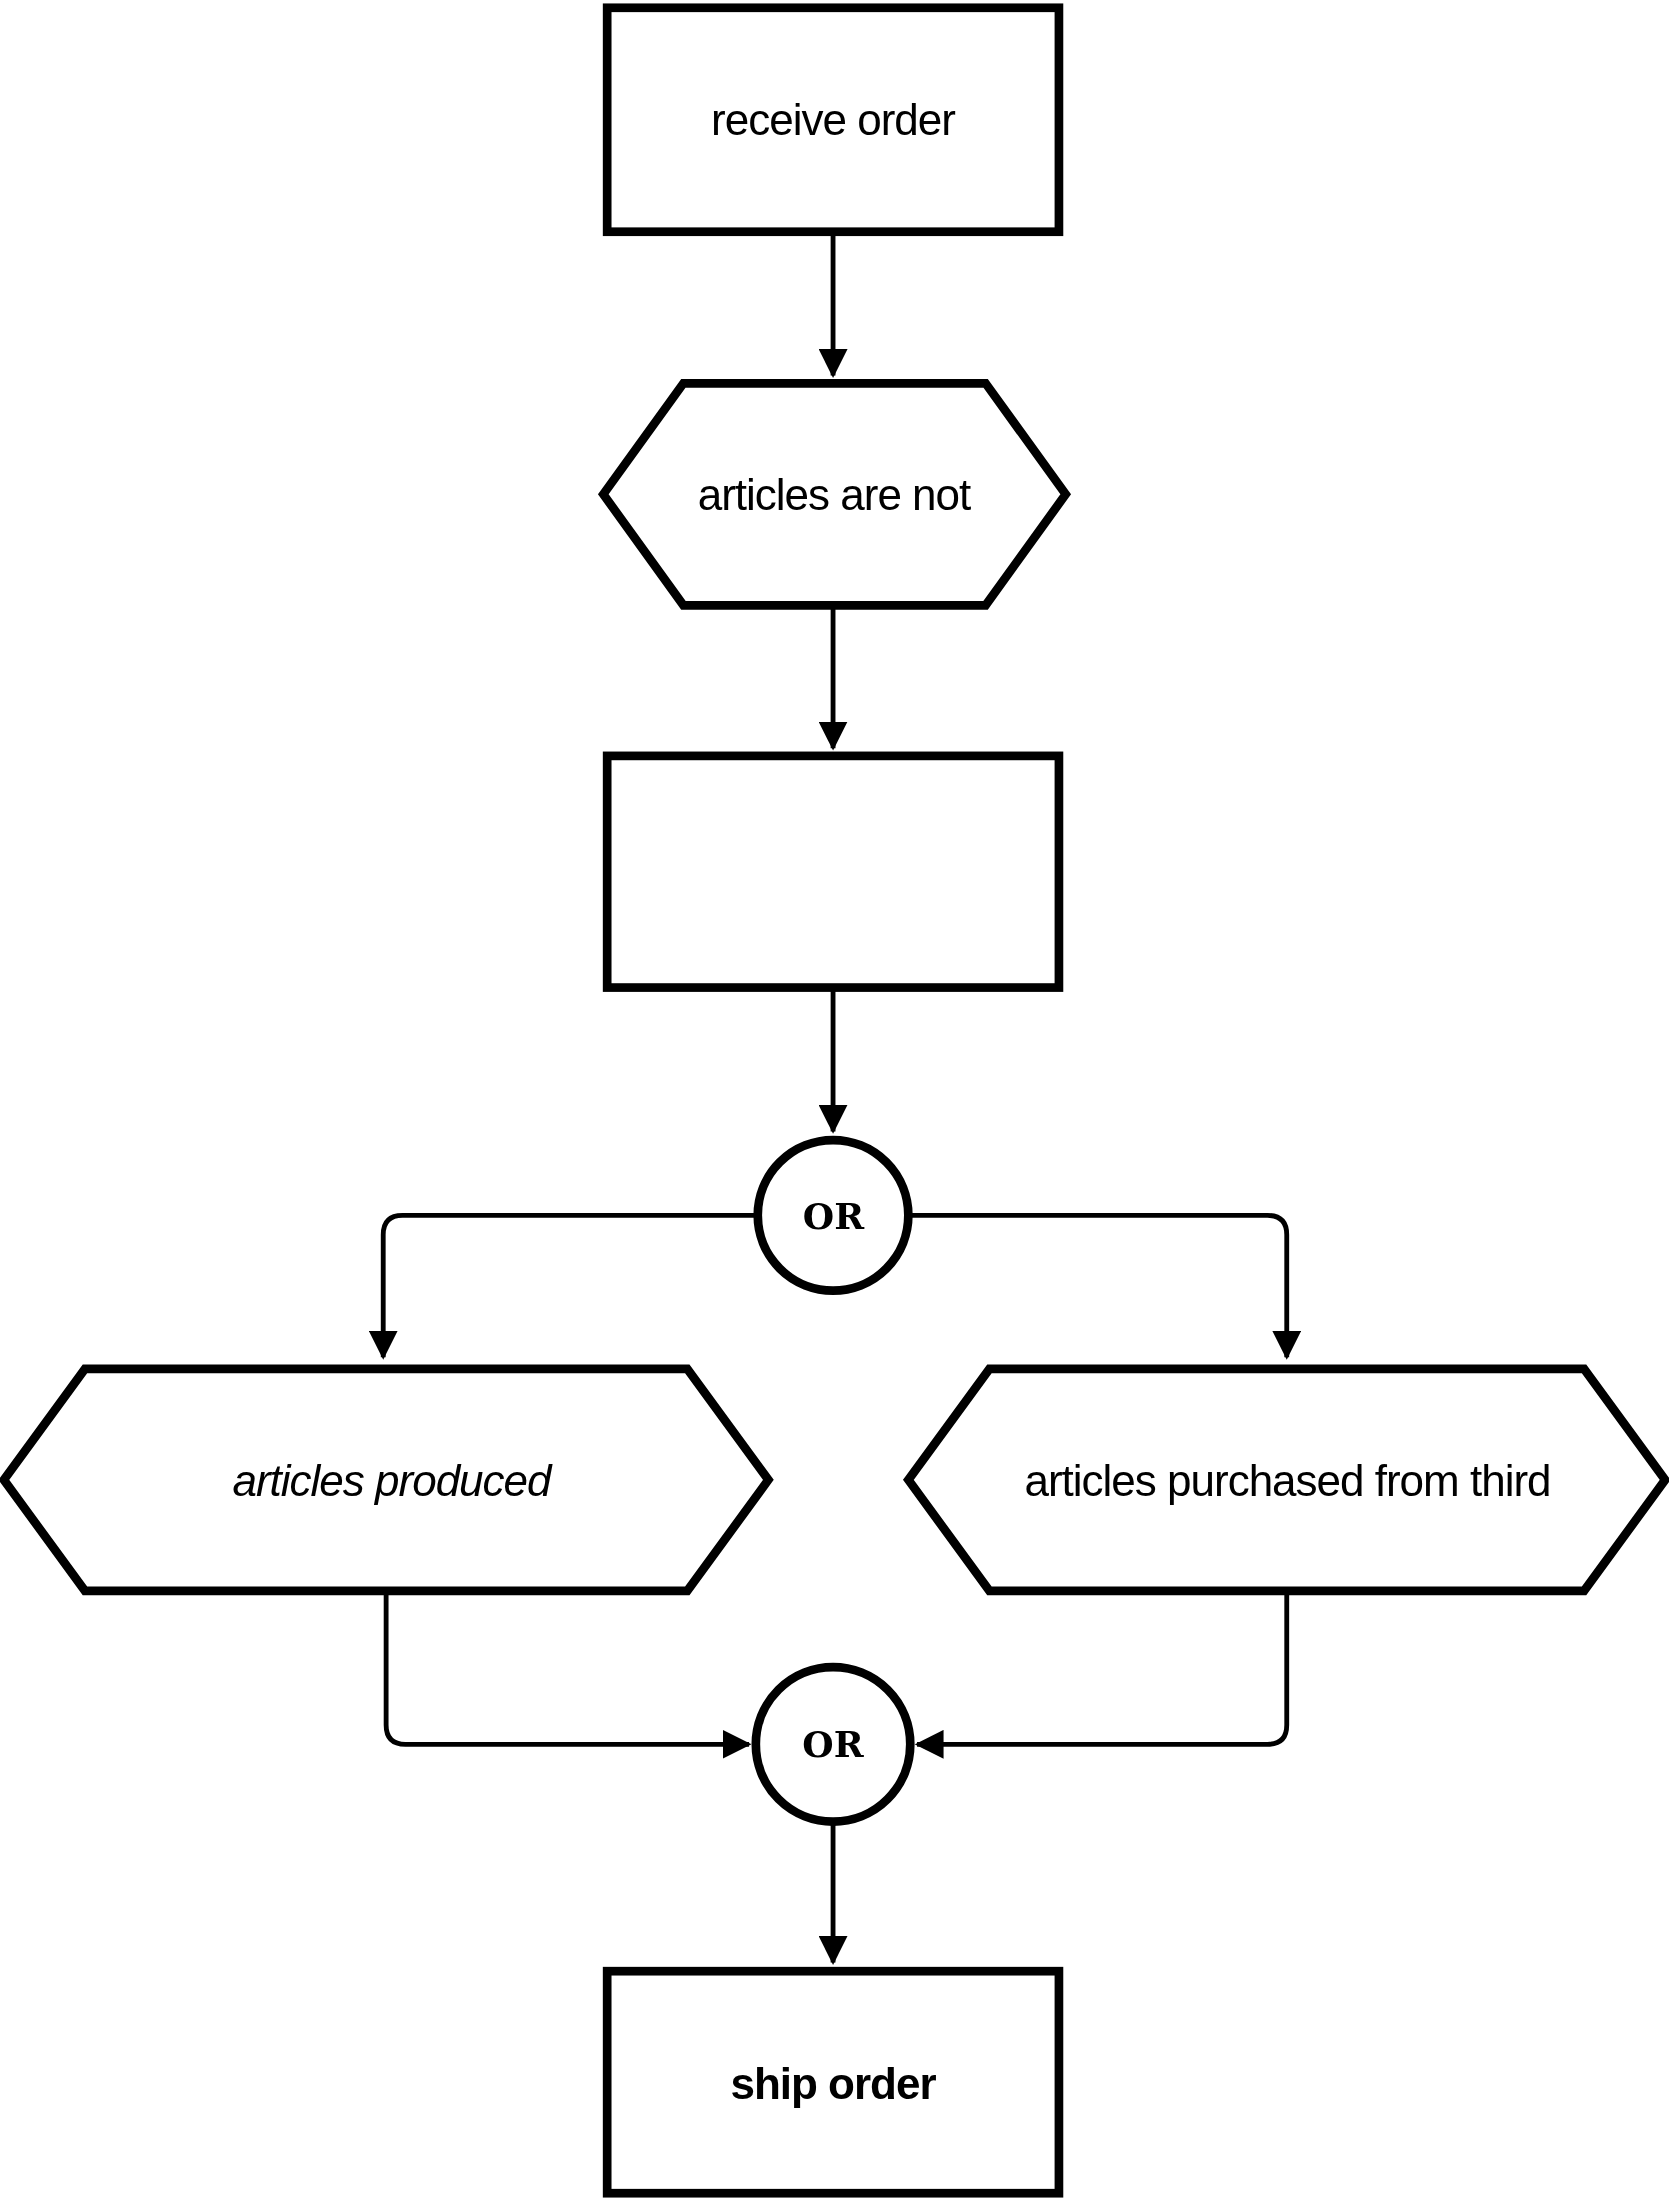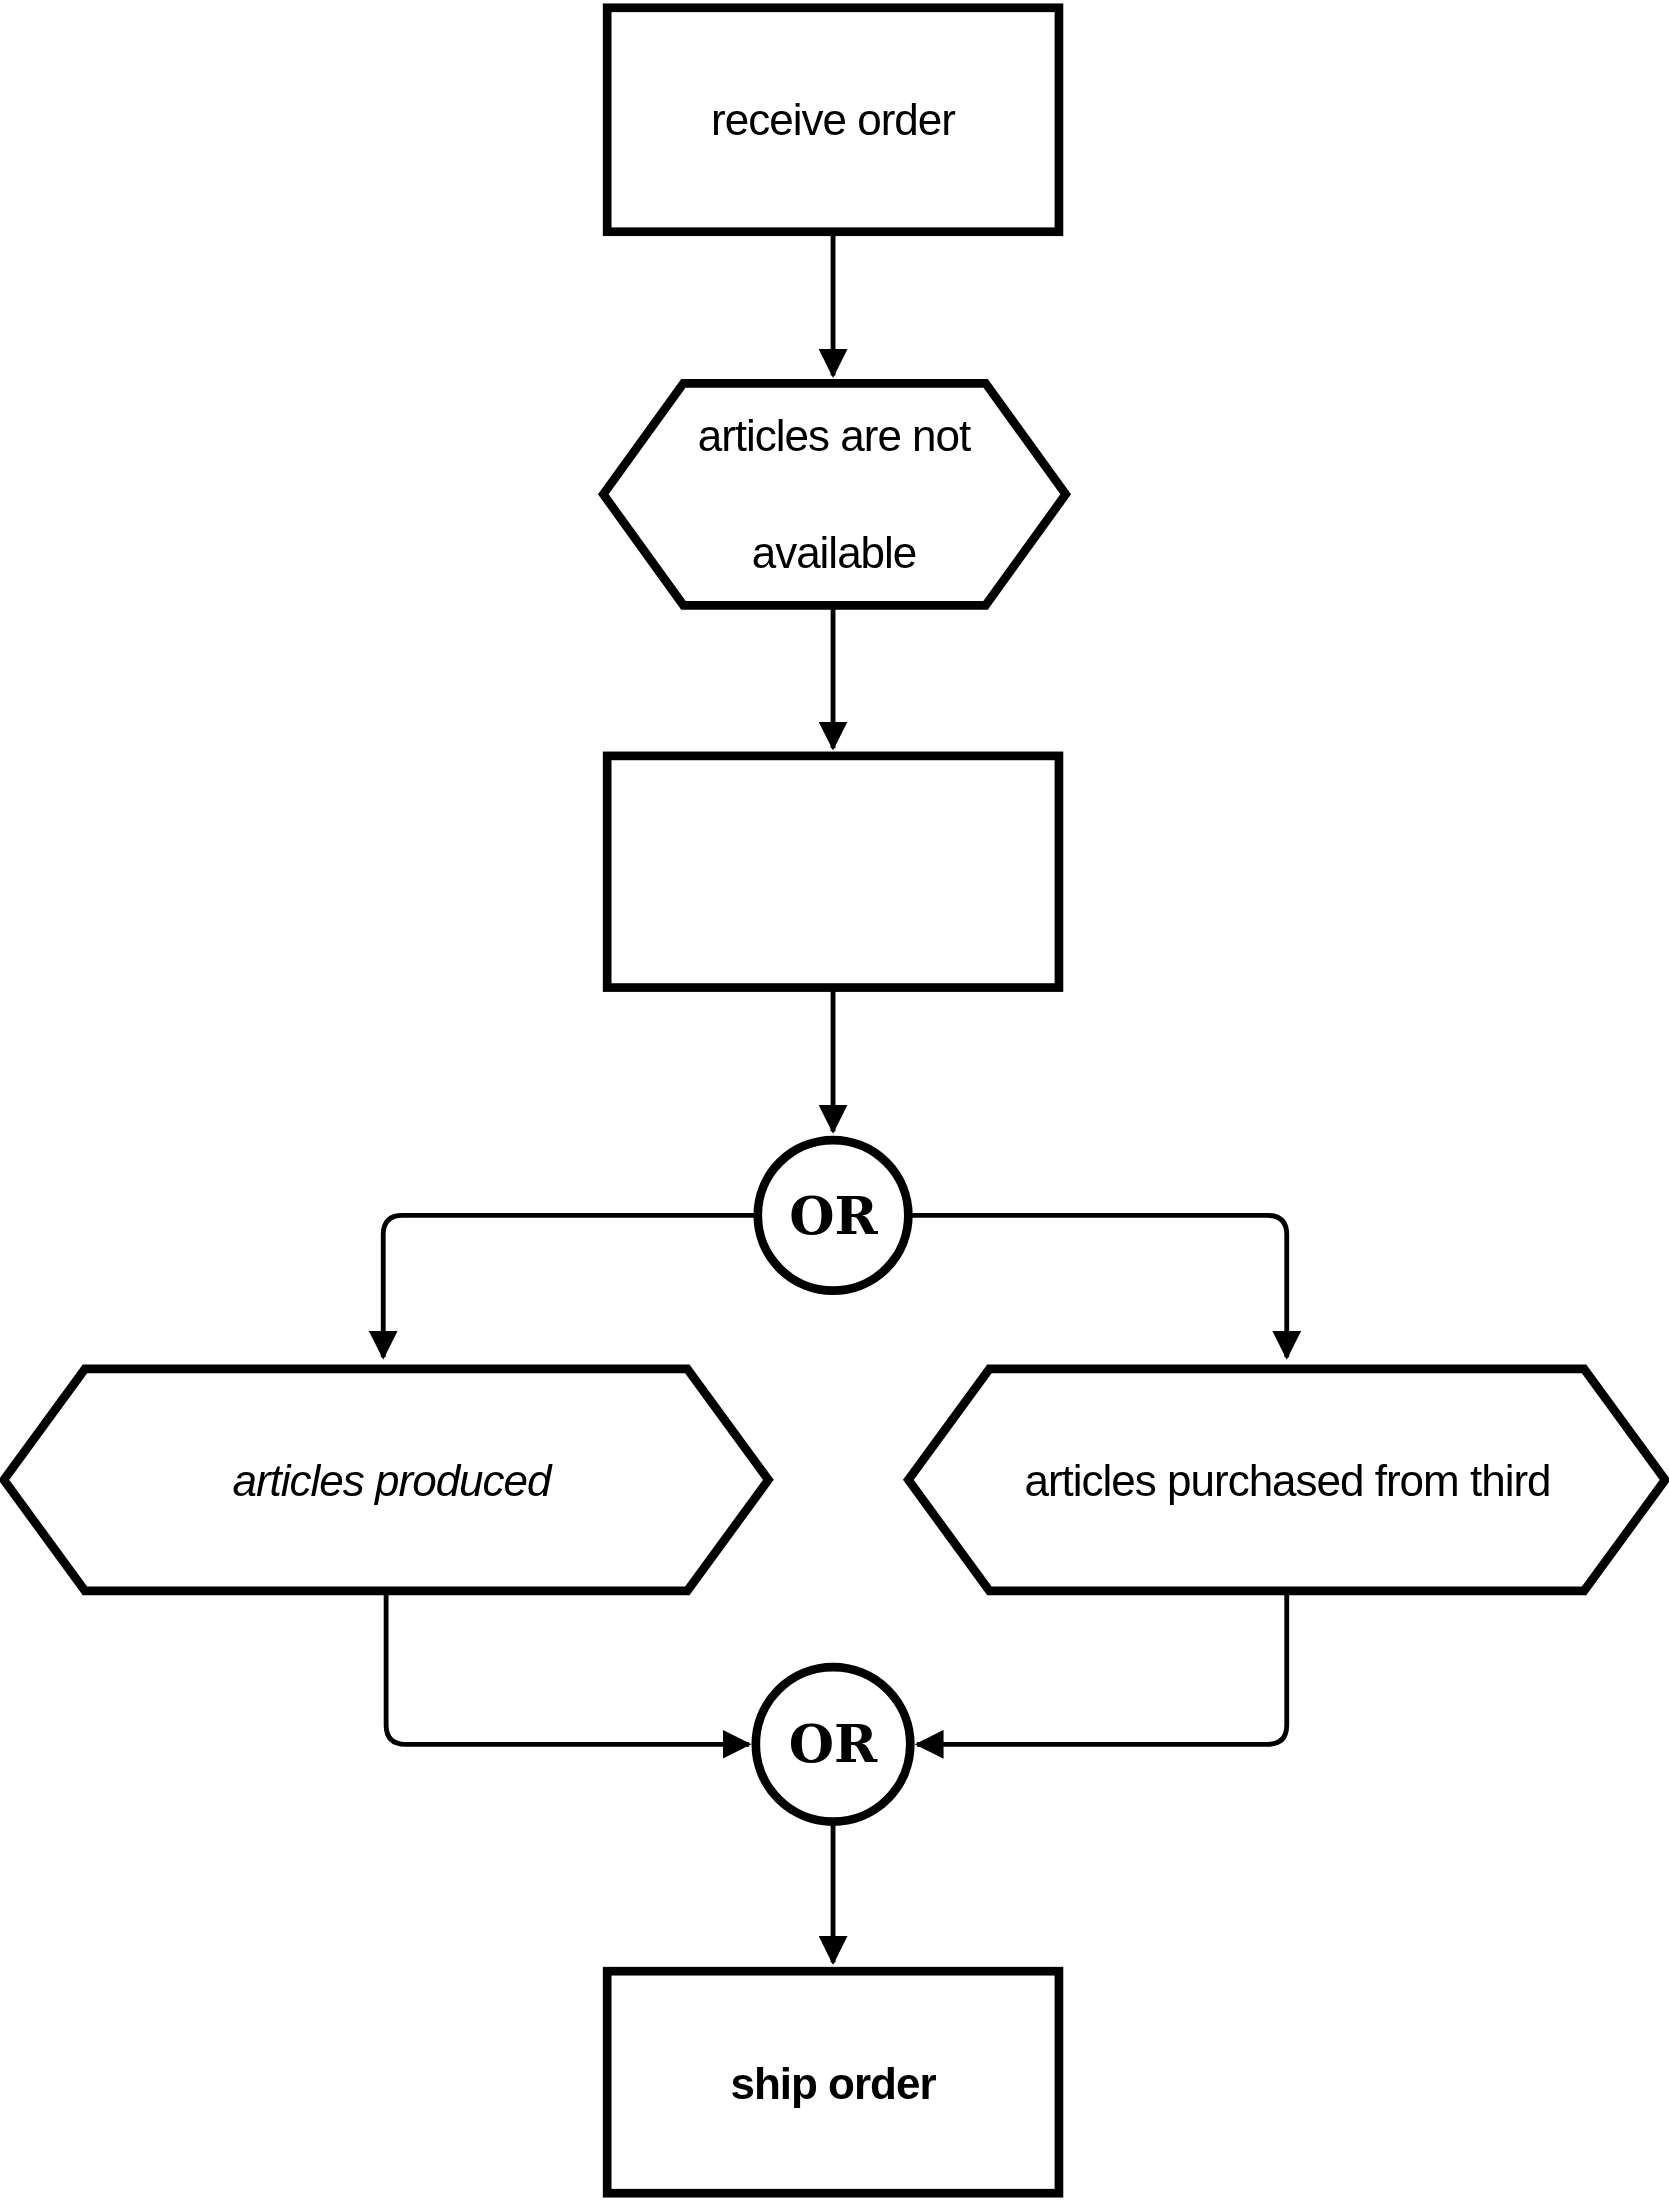--- a/index.html
+++ b/index.html
@@ -37,21 +37,21 @@
     white-space: nowrap;
     pointer-events: none;
   }
   .or-label {
     position: absolute;
     display: flex;
     align-items: center;
     justify-content: center;
     font-family: "DejaVu Serif", "Liberation Serif", serif;
     font-weight: bold;
-    font-size: 52px;
+    font-size: 36px;
     letter-spacing: 0px;
     line-height: 1;
     color: #000000;
     pointer-events: none;
   }
 </style>
 </head>
 <body>
 
 <div id="canvas">
@@ -79,21 +79,20 @@
     <polygon points="4,1533 88,1418 712,1418 796,1533 712,1648 88,1648" fill="#ffffff" stroke="#000000" stroke-width="9"></polygon>
     <polygon points="941,1533 1025,1418 1641,1418 1725,1533 1641,1648 1025,1648" fill="#ffffff" stroke="#000000" stroke-width="9"></polygon>
     <circle cx="863" cy="1807" r="80" fill="#ffffff" stroke="#000000" stroke-width="9"></circle>
     <rect x="629" y="2042" width="468" height="230" fill="#ffffff" stroke="#000000" stroke-width="9"></rect>
   </svg>
 
   <div class="node-label" style="left:607px; top:7.7px; width:452px; height:224px;">receive order</div>
 
   <div class="node-label" style="left:603px; top:383px; width:462px; height:222px;gap:24px;">
     <div>articles are not</div>
-    <div>available</div>
   </div>
 
 
   <div class="or-label" style="left:758px; top:1140px; width:151px; height:151px;">OR</div>
 
   <div class="node-label" style="left:9px; top:1369px; width:765px; height:222px;font-style:italic;">articles produced</div>
 
   <div class="node-label" style="left:909px; top:1369px; width:757px; height:222px;">
     <div>articles purchased from third</div>
   </div>

